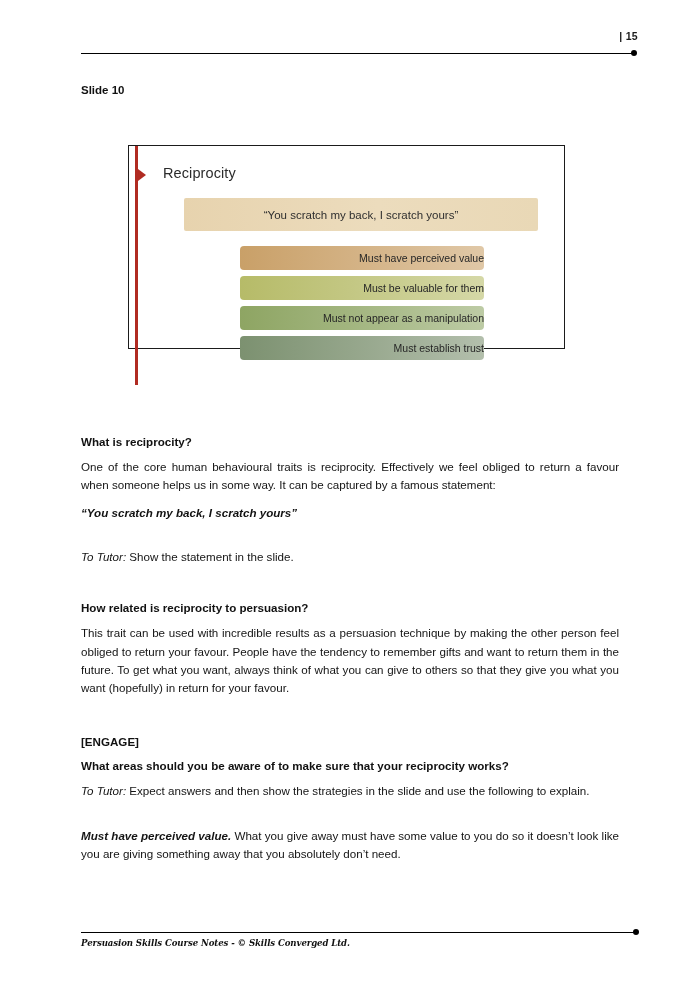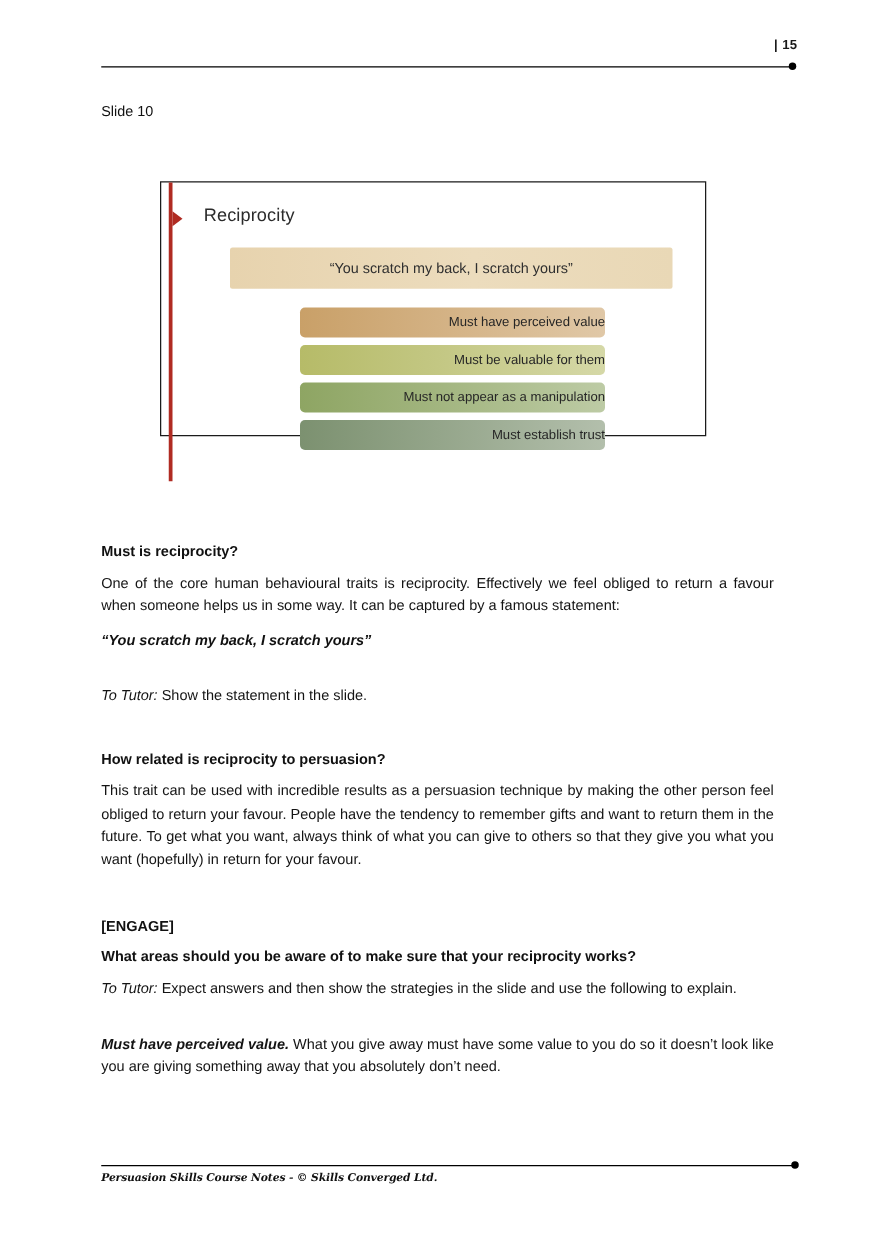--- a/index.html
+++ b/index.html
@@ -42,21 +42,21 @@
     width: 6px; height: 6px;
     border-radius: 50%;
     background: #000;
   }
 
   
   .slide-label {
     position: absolute;
     left: 81px; top: 84px;
     font-size: 11.5px;
-    font-weight: 400;
+    font-weight: 700;
     color: #111;
   }
 
   
   .slide-frame {
     position: absolute;
     left: 128px; top: 145px;
     width: 437px; height: 204px;
     background: #ffffff;
     border: 1.6px solid #1b1b1b;
@@ -218,21 +218,21 @@
       <span>Must not appear as a manipulation</span>
     </div>
     <div class="strategy-bar sb-3" style="background: linear-gradient(to right, rgb(124, 145, 112) 0%, rgb(148, 165, 138) 45%, rgb(179, 191, 172) 100%);">
       <span>Must establish trust</span>
     </div>
   </div>
 </div>
 
 <div class="content">
 
-  <p class="h-sub">Must is reciprocity?</p>
+  <p class="h-sub">What is reciprocity?</p>
   <p class="para">One of the core human behavioural traits is reciprocity. Effectively we feel obliged to return a favour when someone helps us in some way. It can be captured by a famous statement:</p>
   <p class="para-quote">“You scratch my back, I scratch yours”</p>
 
   <div class="gap-lg"></div>
 
   <p class="para-tutor"><i>To Tutor:</i><span> Show the statement in the slide.</span></p>
 
   <div class="gap-xl"></div>
 
   <p class="h-sub">How related is reciprocity to persuasion?</p>

